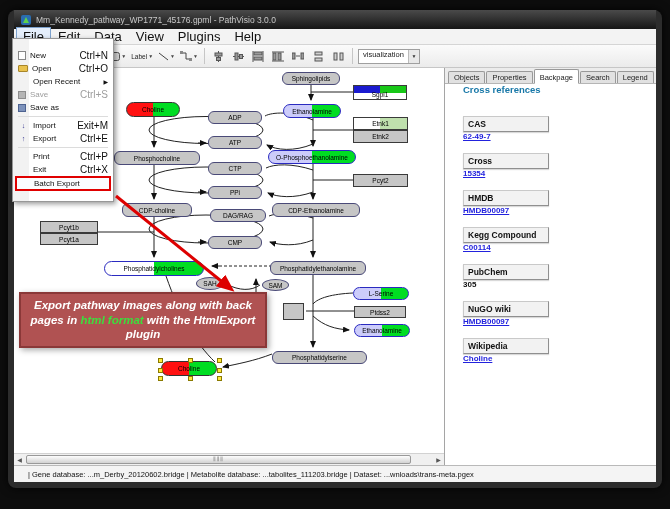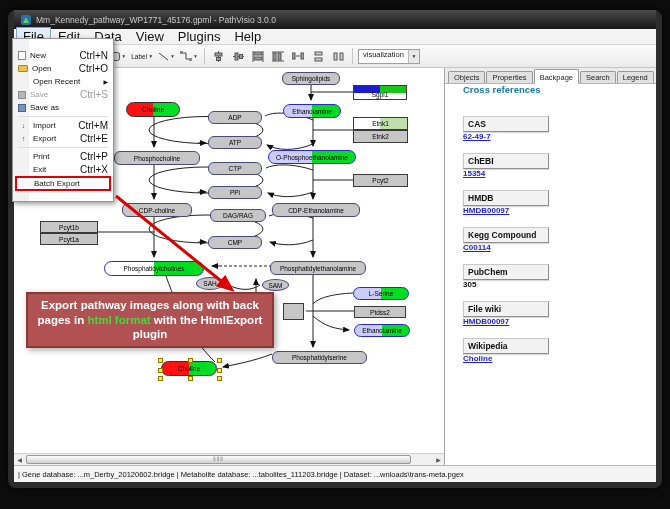--- a/index.html
+++ b/index.html
@@ -44,24 +44,24 @@
   .node.pill   { border:1px solid #2a2ac0; border-radius:8px; }
   .node.box    { background:#c6c6c6; border:1px solid #3a3a3a; }
   .node.stripebox { background:#fff; border:1px solid #3a3a3a; flex-direction:column;
     justify-content:flex-end; }
   .node.stripebox .stripe { position:absolute; top:0; left:0; right:0; height:7px;
     background:linear-gradient(90deg,#1b1bd0 50%,#18c818 50%); }
   .node.stripebox span { position:relative; line-height:8px; }
   .handle { position:absolute; width:5px; height:5px; background:#ffe83d;
     border:1px solid #8a7a00; z-index:6; }
 
-  .callout { position:absolute; left:12px; top:224px; width:248px; z-index:20;
+  .callout { position:absolute; left:5px; top:224px; width:248px; z-index:20;
     background:#b05252; border:2px solid #8a3838; color:#fff; font-weight:bold;
     font-size:11.5px; line-height:1.28; text-align:center; padding:4px 6px;
-    box-shadow:2px 2px 6px rgba(0,0,0,.35); }
+    box-shadow:2px 2px 6px rgba(0,0,0,.35);font-style:italic; }
   .callout .hl { color:#3ddd3d; }
 
   .hscroll { height:12px; background:#f0f0f0; border-top:1px solid #d2d2d2;
     position:relative; display:flex; align-items:center; justify-content:space-between; }
   .sarrow { width:11px; height:11px; display:flex; align-items:center; justify-content:center;
     font-size:6px; color:#555; }
   .sthumb { position:absolute; left:12px; top:1px; width:385px; height:9px;
     background:linear-gradient(#fdfdfd,#d2d2d2); border:1px solid #999; border-radius:2px;
     display:flex; align-items:center; justify-content:center; color:#888; font-size:6px;
     letter-spacing:1px; }
@@ -78,21 +78,21 @@
   .sections { margin-top:21px; }
   .section { margin-bottom:12px; }
   .shead { width:86px; border:1px solid #8f8f8f; border-top-color:#c9c9c9; border-left-color:#c9c9c9;
     background:#f2f2f2; font-weight:bold; font-size:8.5px; padding:2px 4px; color:#111;
     box-shadow:0 1px 1px rgba(0,0,0,.15); }
   .sval { font-size:8px; font-weight:bold; color:#111; width:fit-content; }
   .sval.link { color:#2222dd; text-decoration:underline; }
   .expr-title { font-weight:bold; font-size:9.5px; margin-top:2px; color:#000; }
 
   .statusbar { height:17px; background:#f4f4f4; border-top:1px solid #b9b9b9; display:flex;
-    align-items:center; padding-left:4px; font-size:7.5px; color:#111; }
+    align-items:center; padding-left:14px; font-size:7.5px; color:#111; }
 
   .filemenu { position:absolute; left:12px; top:38px; width:102px; z-index:40;
     background:linear-gradient(90deg,#f2f2f2 0,#f2f2f2 16px,#fff 16px);
     border:1px solid #979797; box-shadow:2px 2px 5px rgba(0,0,0,.4);
     padding:10px 2px; font-size:8px; color:#111; }
   .fitem { display:flex; align-items:center; height:13px; gap:4px; padding:0 3px; }
   .fitem .fic { width:11px; height:9px; display:flex; align-items:center; justify-content:center;
     font-size:7px; }
   .fitem .flabel { flex:1; }
   .fitem .fshort { font-size:10px; }
@@ -323,37 +323,37 @@
           <div class="tab">Legend</div>
         </div>
       <div class="backpage">
         <div class="xref-title">Cross references</div>
         <div class="sections">
             <div class="section">
               <div class="shead">CAS</div>
               <div class="sval link">62-49-7</div>
             </div>
             <div class="section">
-              <div class="shead">ChEBI</div>
+              <div class="shead">Cross</div>
               <div class="sval link">15354</div>
             </div>
             <div class="section">
               <div class="shead">HMDB</div>
               <div class="sval link">HMDB00097</div>
             </div>
             <div class="section">
               <div class="shead">Kegg Compound</div>
               <div class="sval link">C00114</div>
             </div>
             <div class="section">
               <div class="shead">PubChem</div>
               <div class="sval">305</div>
             </div>
             <div class="section">
-              <div class="shead">File wiki</div>
+              <div class="shead">NuGO wiki</div>
               <div class="sval link">HMDB00097</div>
             </div>
             <div class="section">
               <div class="shead">Wikipedia</div>
               <div class="sval link">Choline</div>
             </div>
           </div>
       </div>
     </div>
   </div>
@@ -385,21 +385,21 @@
       <span class="fshort">Ctrl+S</span>
     </div>
     <div class="fitem">
       <span class="fic ic-save-as-icon"></span>
       <span class="flabel">Save as</span>
     </div>
     <div class="fsep"></div>
     <div class="fitem">
       <span class="fic ic-import-icon">↓</span>
       <span class="flabel">Import</span>
-      <span class="fshort">Ctrl+M</span>
+      <span class="fshort">Exit+M</span>
     </div>
     <div class="fitem">
       <span class="fic ic-export-icon">↑</span>
       <span class="flabel">Export</span>
       <span class="fshort">Ctrl+E</span>
     </div>
     <div class="fsep"></div>
     <div class="fitem">
       <span class="fic"></span>
       <span class="flabel">Print</span>

